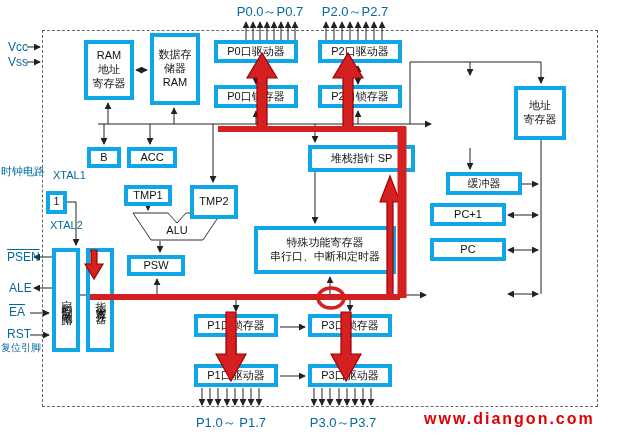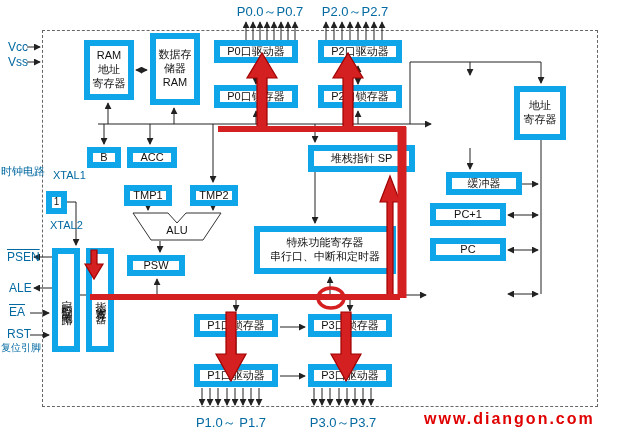--- a/index.html
+++ b/index.html
@@ -1,21 +1,21 @@
 <!DOCTYPE html>
 <html><head>
 <meta charset="utf-8">
 <style>
   * { margin:0; padding:0; box-sizing:border-box; }
   html,body { background:#ffffff; }
   body { font-family:"Liberation Sans","DejaVu Sans",sans-serif; }
   .stage { position:relative; width:620px; height:441px; background:#fff; overflow:hidden; }
   .frame { position:absolute; left:42px; top:30px; width:556px; height:377px;
            border:1px dashed #666; z-index:0; }
-  .blk { position:absolute; border:6px solid #0ea5e9; background:#fff; z-index:2;
+  .blk { position:absolute; border:4px solid #0ea5e9; background:#fff; z-index:2;
          display:flex; align-items:center; justify-content:center; text-align:center;
          font-size:11px; line-height:1.25; color:#111; white-space:pre-line; }
   .vert { writing-mode:vertical-rl; letter-spacing:3px; }
   .lbl { position:absolute; font-size:12px; color:#0369a1; z-index:2; white-space:nowrap; }
   .lbl.small { font-size:10px; }
   .lbl.center { text-align:center; }
   .overline { text-decoration:overline; }
   .alu-label { position:absolute; z-index:2; font-size:11px; color:#111; text-align:center; }
   svg.layer   { position:absolute; left:0; top:0; z-index:1; }
   svg.overlay { position:absolute; left:0; top:0; z-index:3; pointer-events:none; }
@@ -130,21 +130,21 @@
   <div class="blk" style="left:318px;top:40px;width:84px;height:23px;">P2口驱动器</div>
   <div class="blk" style="left:214px;top:85px;width:84px;height:23px;">P0口锁存器</div>
   <div class="blk" style="left:318px;top:85px;width:84px;height:23px;">P2口锁存器</div>
   <div class="blk" style="left:514px;top:86px;width:52px;height:54px;">地址
 寄存器</div>
   <div class="blk" style="left:87px;top:147px;width:34px;height:21px;">B</div>
   <div class="blk" style="left:127px;top:147px;width:50px;height:21px;">ACC</div>
   <div class="blk" style="left:260px;top:145px;width:107px;height:27px;margin-left:48px;">堆栈指针 SP</div>
   <div class="blk" style="left:446px;top:172px;width:76px;height:23px;">缓冲器</div>
   <div class="blk" style="left:124px;top:185px;width:48px;height:21px;">TMP1</div>
-  <div class="blk" style="left:190px;top:185px;width:48px;height:21px;">TMP2</div>
+  <div class="blk" style="left:190px;top:185px;width:48px;height:34px;">TMP2</div>
   <div class="blk" style="left:430px;top:203px;width:76px;height:23px;">PC+1</div>
   <div class="blk" style="left:430px;top:238px;width:76px;height:23px;">PC</div>
   <div class="blk" style="left:254px;top:226px;width:142px;height:48px;">特殊功能寄存器
 串行口、中断和定时器</div>
   <div class="blk" style="left:127px;top:255px;width:58px;height:21px;">PSW</div>
   <div class="blk vert" style="left:52px;top:248px;width:28px;height:104px;">定时控制电路</div>
   <div class="blk vert" style="left:86px;top:248px;width:28px;height:104px;">指令寄存器</div>
   <div class="blk" style="left:194px;top:314px;width:84px;height:23px;">P1口锁存器</div>
   <div class="blk" style="left:308px;top:314px;width:84px;height:23px;">P3口锁存器</div>
   <div class="blk" style="left:194px;top:364px;width:84px;height:23px;">P1口驱动器</div>

